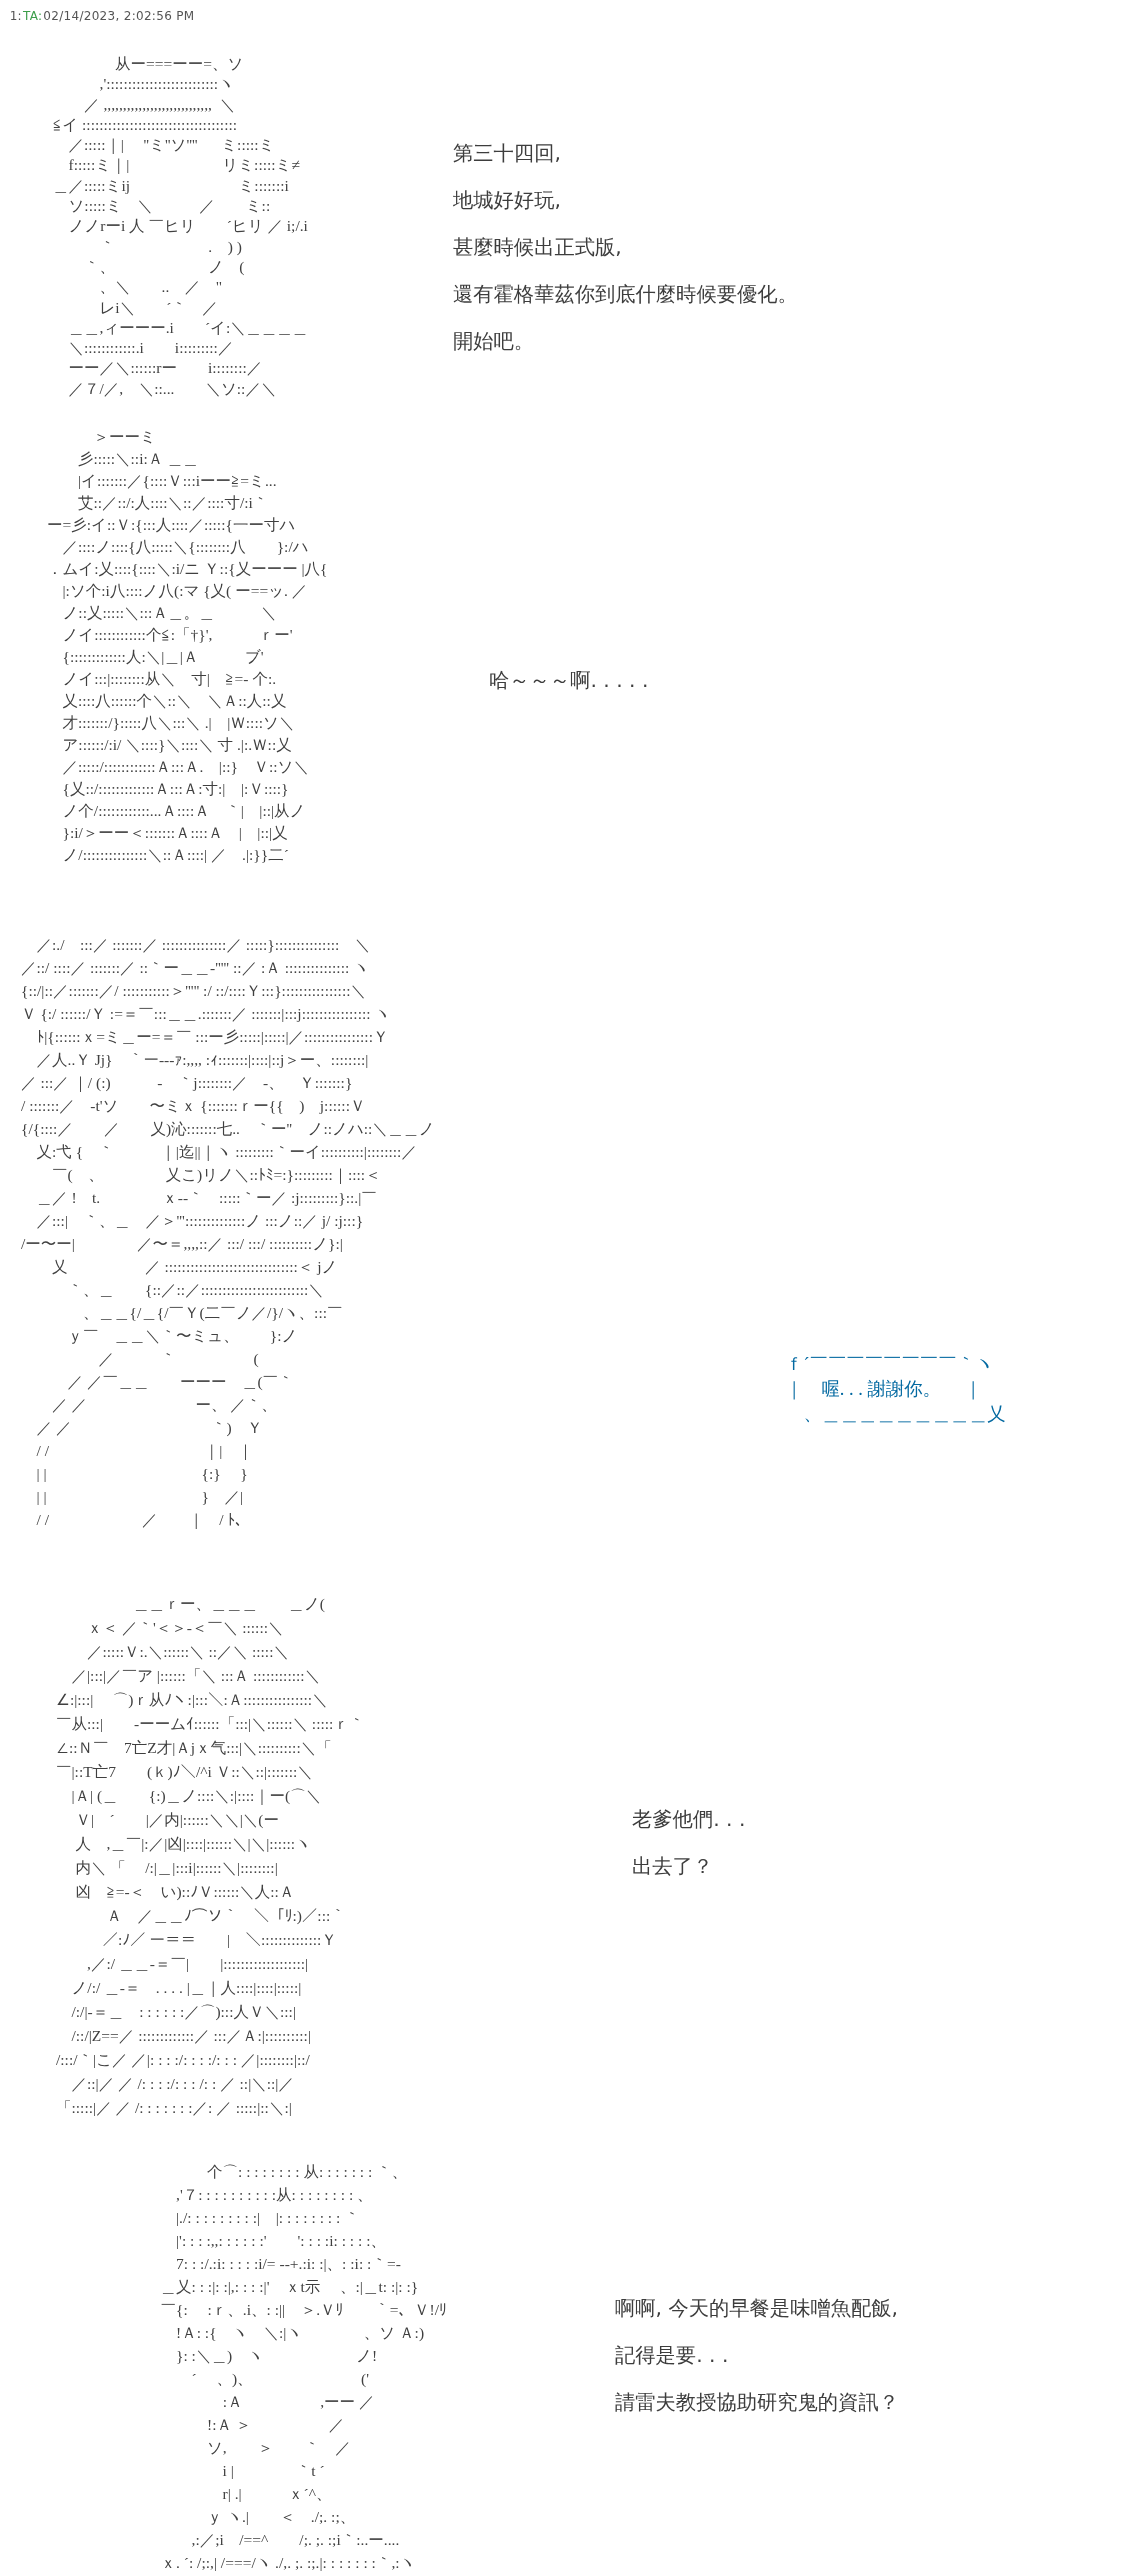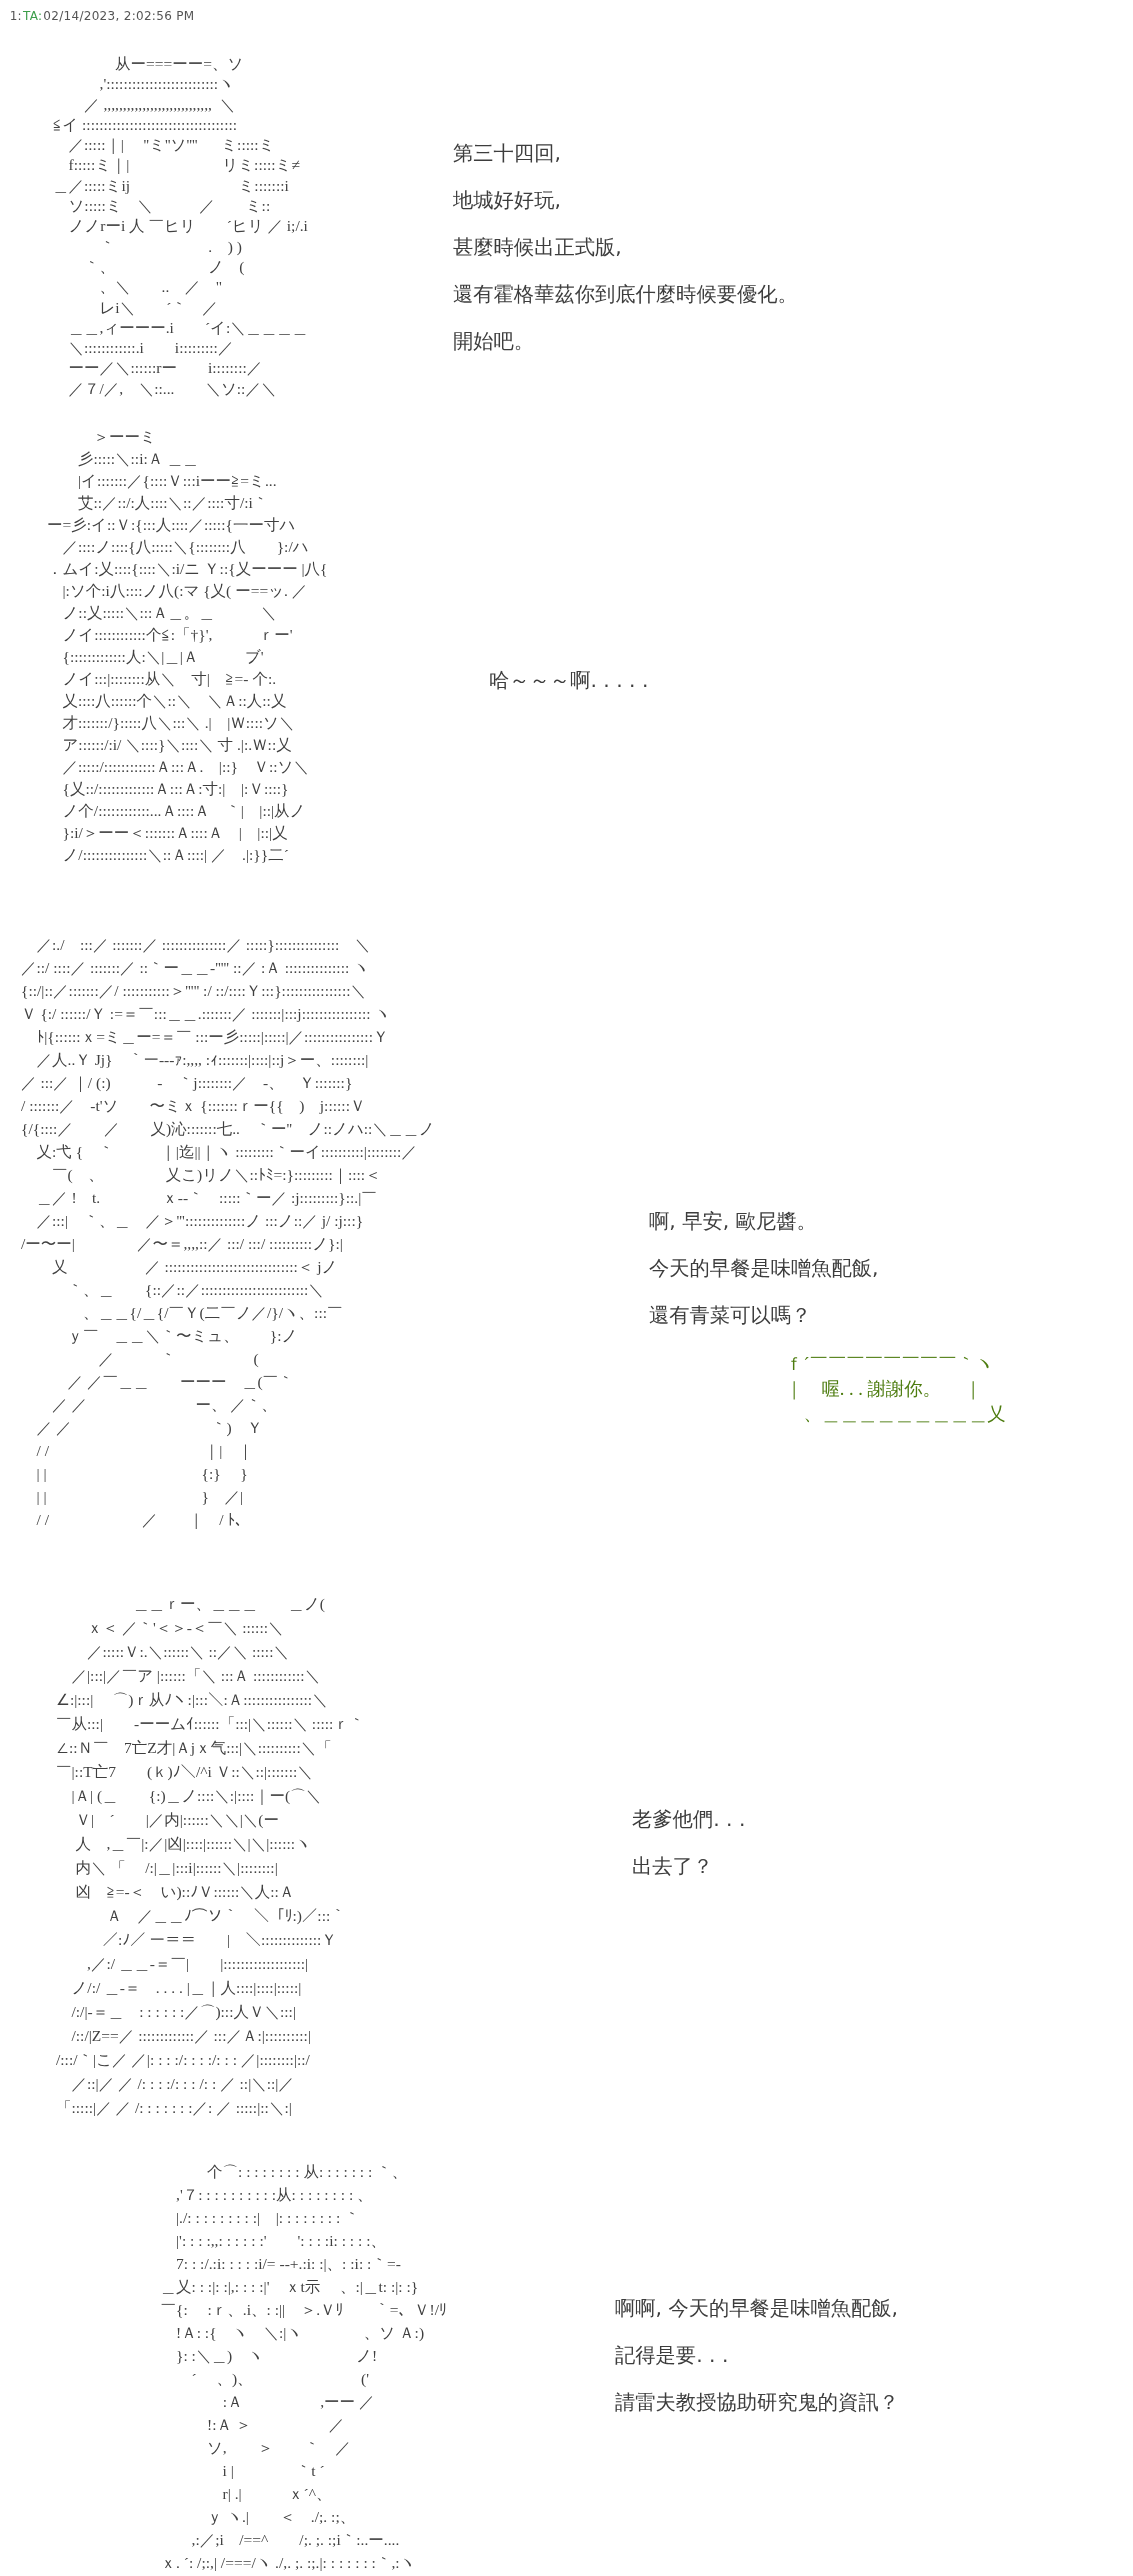--- a/index.html
+++ b/index.html
@@ -6,21 +6,21 @@
   .page{position:relative;width:1133px;height:2576px;background:#ffffff;overflow:hidden;
         font-family:"DejaVu Sans",sans-serif;}
   .post-header{position:absolute;left:9.7px;top:8.7px;font-size:12px;color:#555555;
         font-family:"DejaVu Sans",sans-serif;letter-spacing:0.3px;}
   .post-header span{margin-right:1px;}
   .post-header .name{color:#3c9e4a;}
   .aa{position:absolute;margin:0;font-family:Liberation Serif, serif;
       font-size:15.5px;line-height:20.3px;color:#404040;white-space:pre;}
   .dlg{position:absolute;margin:12px;font-family:"DejaVu Sans",sans-serif;
       font-size:20.3px;line-height:47px;color:#3d3d3d;white-space:pre;}
-  .bubble{font-size:18.4px;line-height:25px !important;color:#4d7c0f;}
+  .bubble{font-size:18.4px;line-height:25px !important;color:#0369a1;}
 </style>
 </head>
 <body>
 
 <div class="page">
 
   <div class="post-header">
     <span>1:</span><span class="name">TA:</span><span>02/14/2023, 2:02:56 PM</span>
   </div>
 
@@ -91,23 +91,20 @@
 　　　ｙ￣　＿＿＼｀〜ミュ、　　}:ノ
 　　　　　／　　　｀　　　　　(
 　　　／ ／￣＿＿　　ーーー　＿(￣｀
 　　／ ／　　　　　　　ー、 ／｀、
 　／ ／　　　　　　　　　｀)　Ｙ
 　/ /　　　　　　　　　　｜|　｜
 　| |　　　　　　　　　　{:}　 }
 　| |　　　　　　　　　　}　／|
 　/ /　　　　　　／　　｜　/ ﾄ、</pre>
 
-  <pre class="dlg" style="left:637px;top:1186px">啊, 早安, 歐尼醬。
-今天的早餐是味噌魚配飯,
-還有青菜可以嗎？</pre>
 
   <pre class="aa bubble" style="left:785px;top:1352px">ｆ´￣￣￣￣￣￣￣￣｀ヽ
 ｜　喔. . . 謝謝你。　 ｜
 　、＿＿＿＿＿＿＿＿＿乂</pre>
 
   <pre class="aa" style="left:56px;top:1592px;line-height:24px">　　　　　＿＿ｒー、＿＿＿　　＿ノ(
 　　ｘ＜ ／｀'＜＞-＜￣＼ ::::::＼
 　　／:::::Ｖ:.＼::::::＼ ::／＼ :::::＼
 　／|:::|／￣ア |::::::「＼ :::Ａ ::::::::::::＼
 ∠:|:::|　 ⌒)ｒ从ﾉヽ:|:::＼:Ａ::::::::::::::::＼

